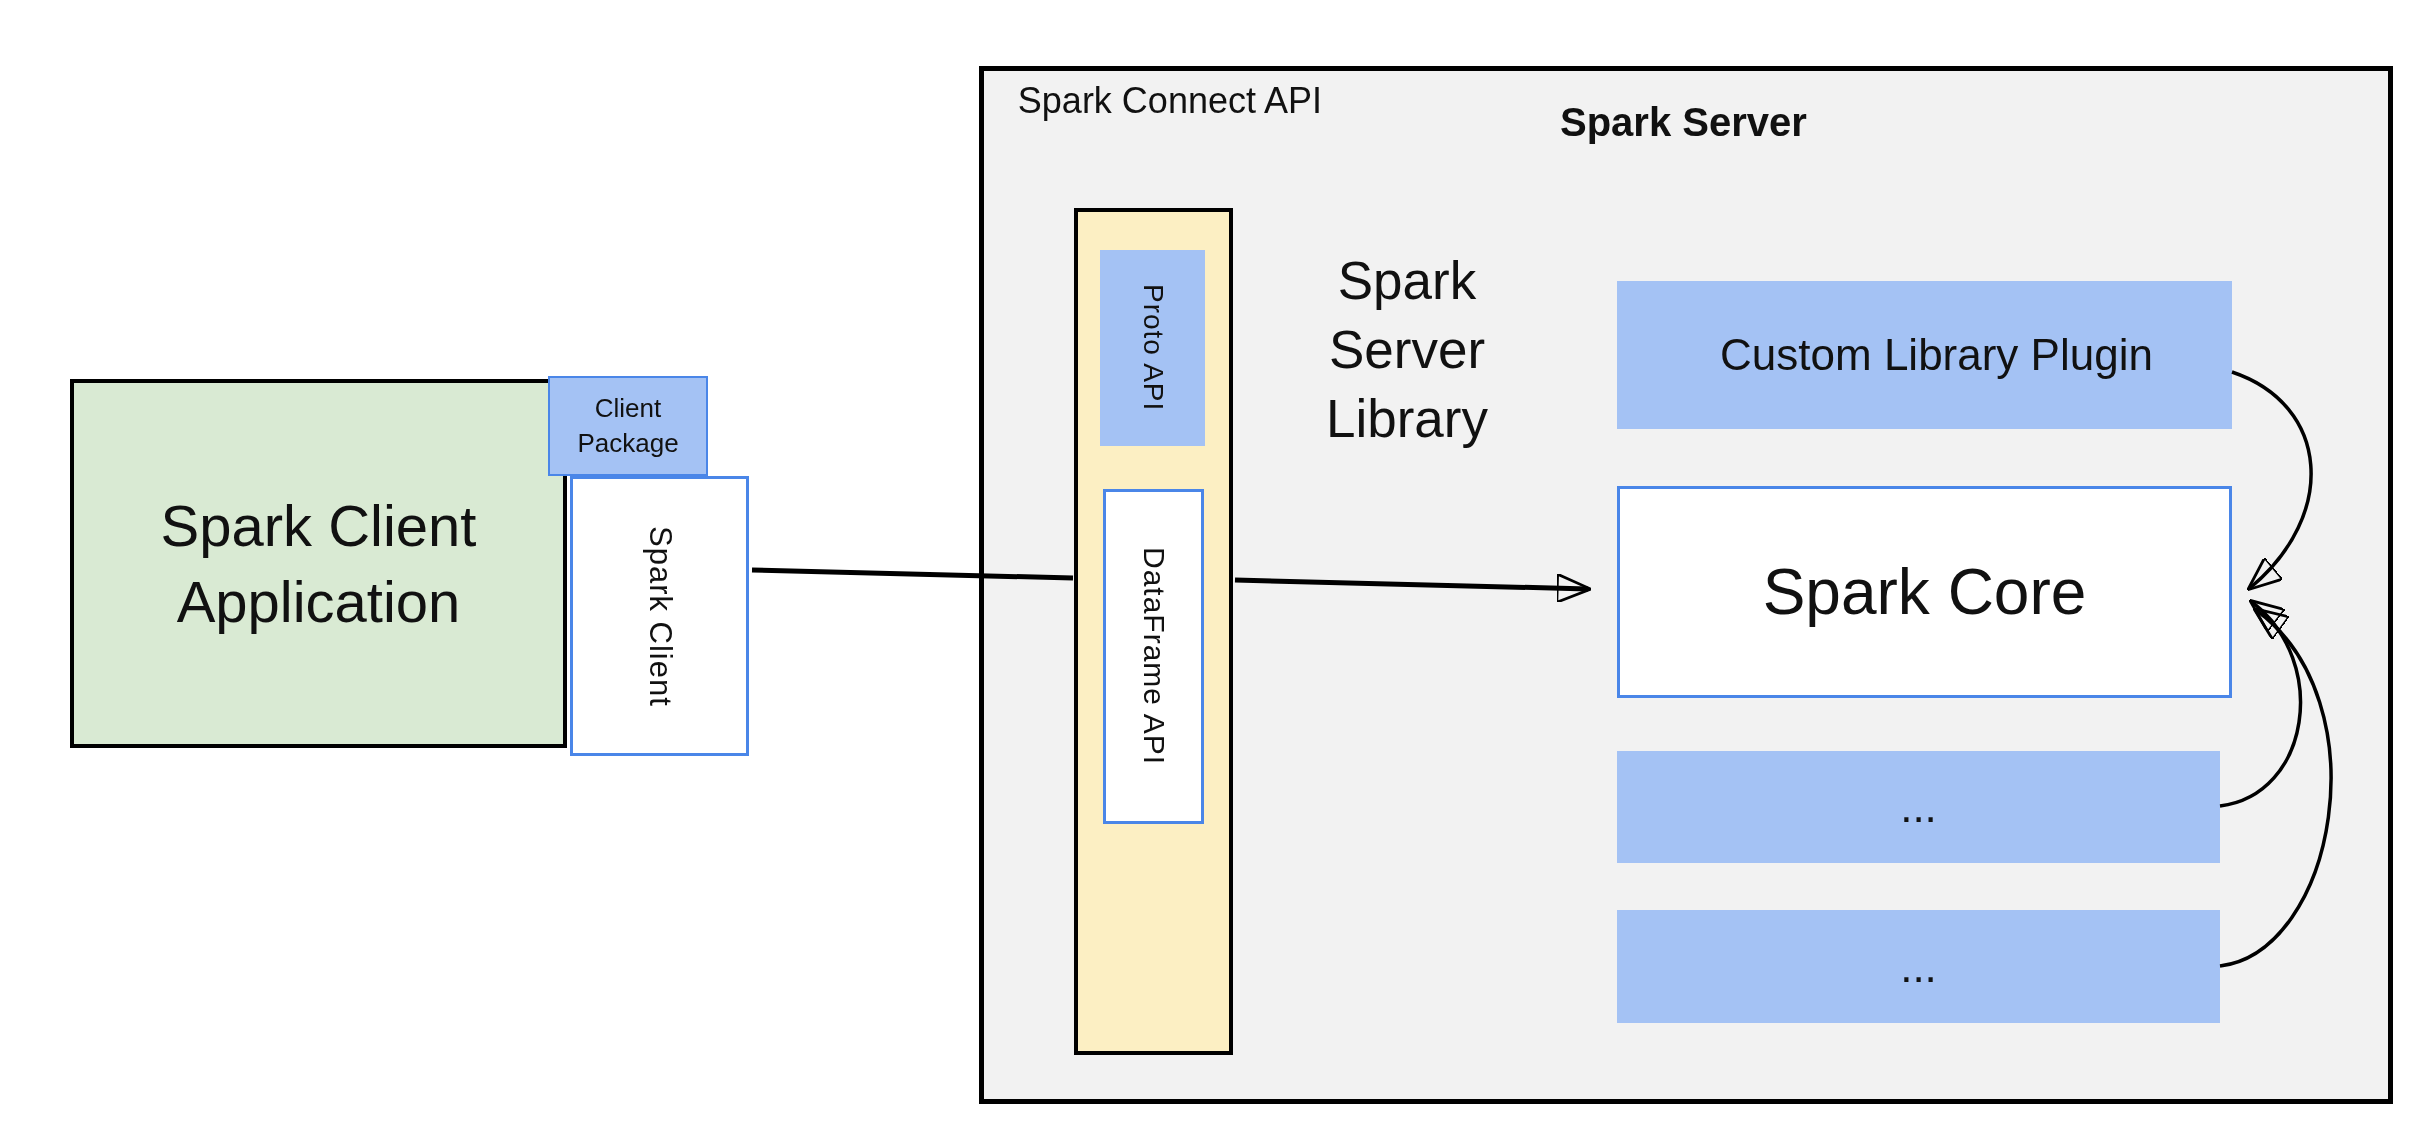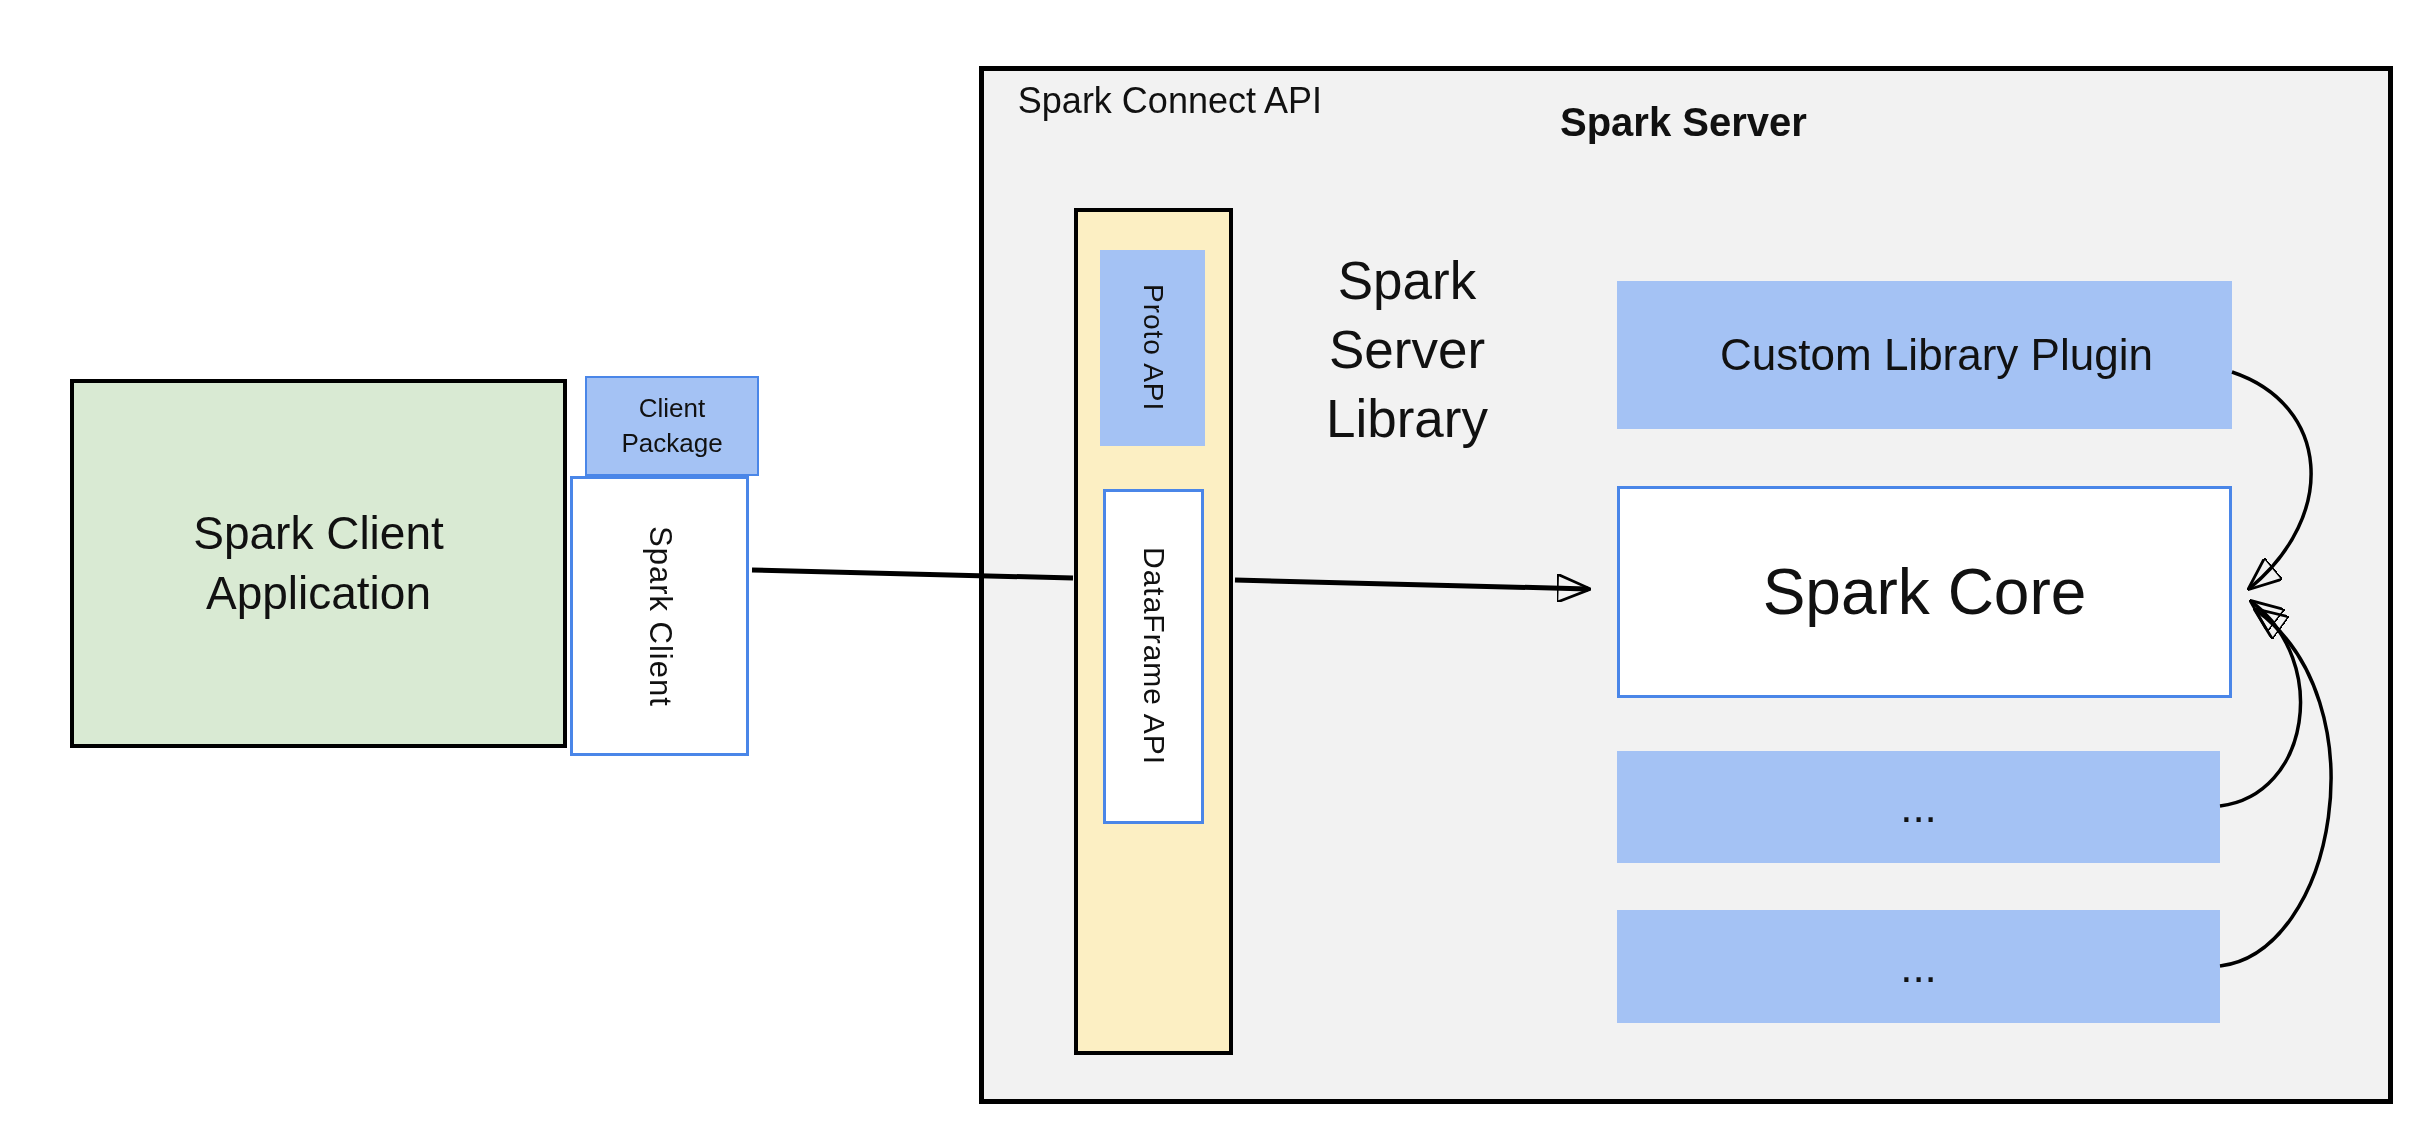--- a/index.html
+++ b/index.html
@@ -28,24 +28,24 @@
   .flex-center{display:flex;align-items:center;justify-content:center;}
 
   
   .green-box{
     left:70px;top:379px;width:497px;height:369px;
     background:var(--green-fill);
     border:4px solid #000;
   }
   .green-box .lbl{
     width:340px;text-align:center;
-    font-size:46px;line-height:1.3;
+    font-size:58px;line-height:1.3;
   }
   .client-package{
-    left:585px;top:376px;width:174px;height:100px;
+    left:548px;top:376px;width:160px;height:100px;
     background:var(--blue-fill);
     border:2px solid var(--blue-border);
   }
   .client-package .lbl{
     width:120px;text-align:center;
     font-size:26px;line-height:1.35;
   }
   .spark-client-box{
     left:570px;top:476px;width:179px;height:280px;
     background:#fff;

